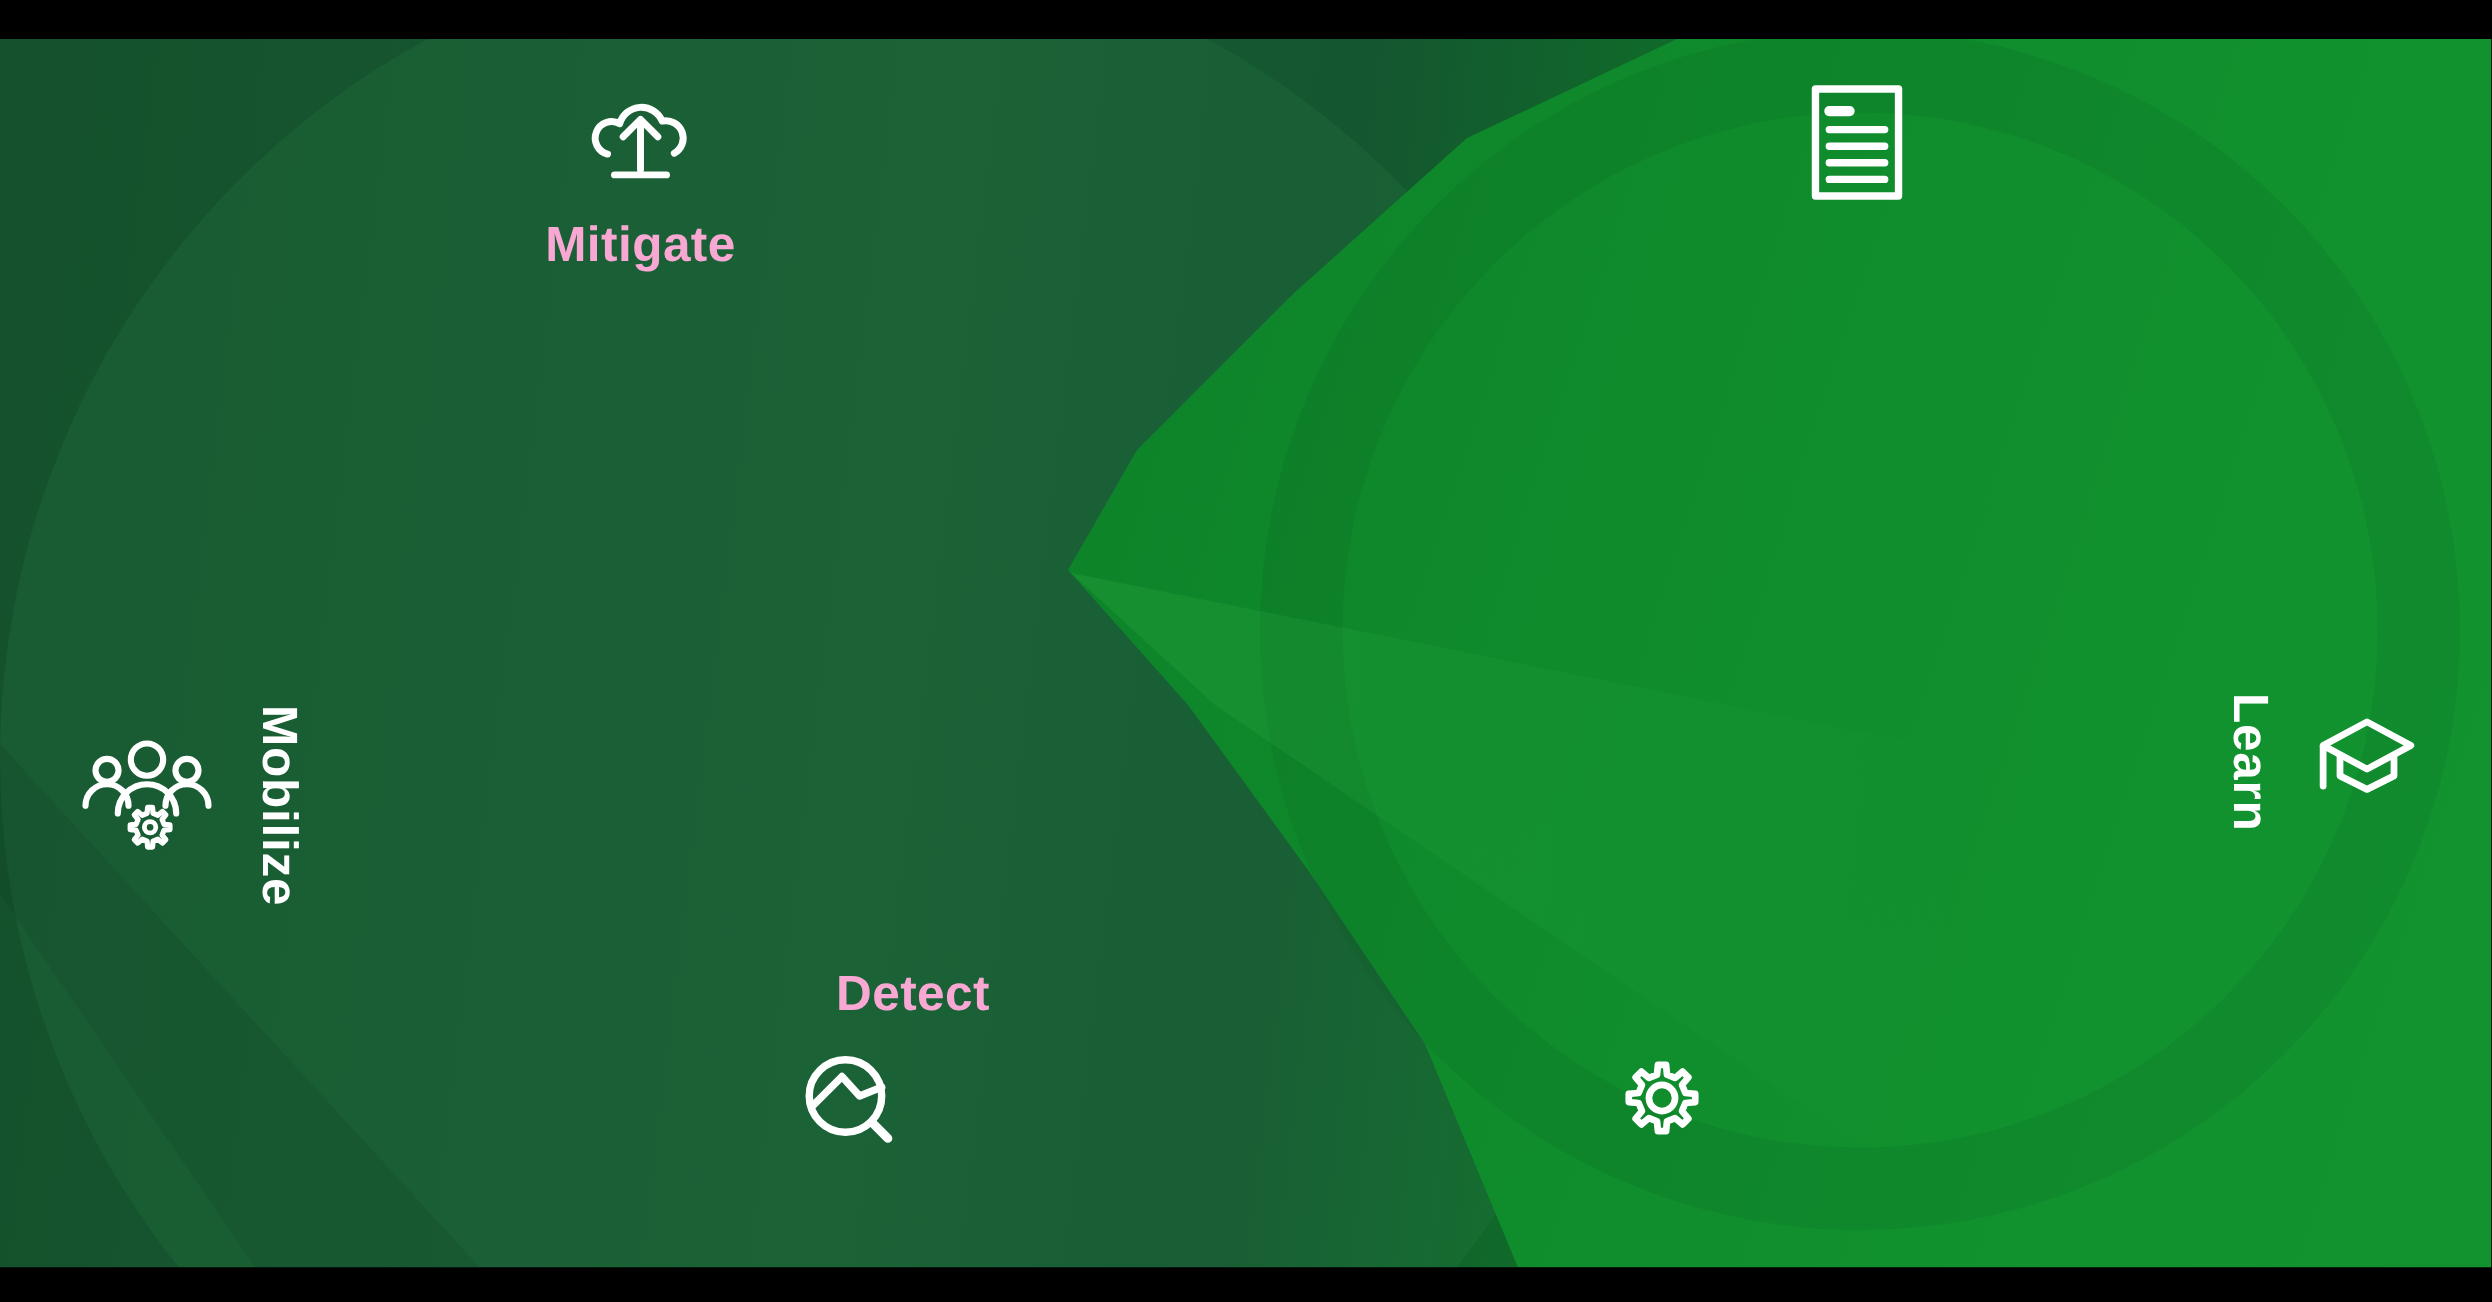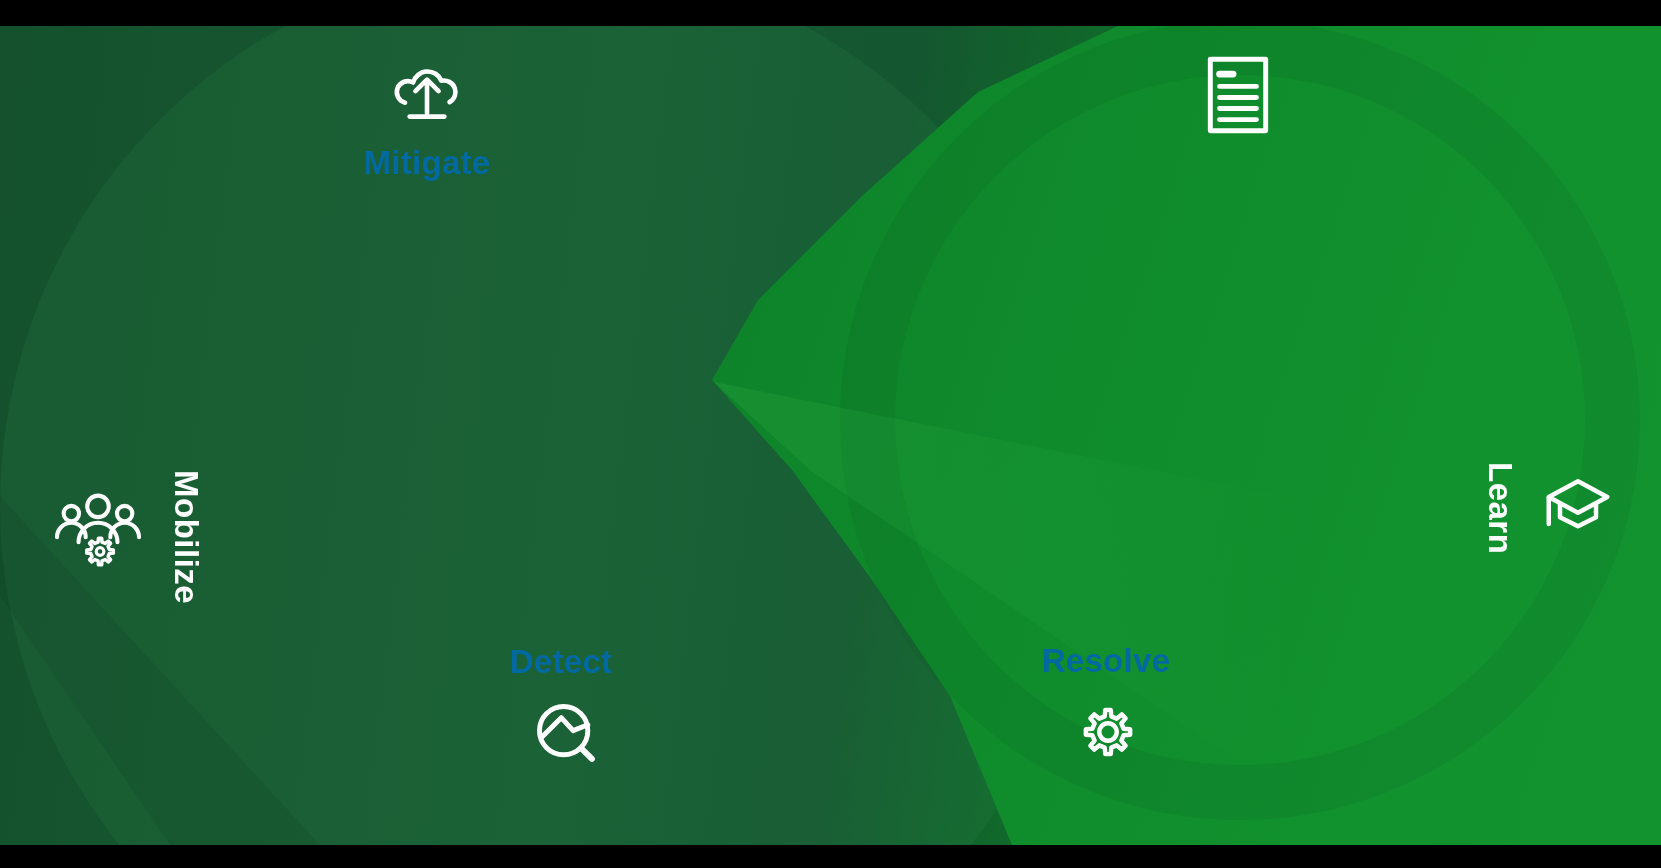--- a/index.html
+++ b/index.html
@@ -48,21 +48,21 @@
     clip-path:polygon(714px 356px,1400px 494px,1280px 764px,810px 444px);
     background:linear-gradient(100deg,
       rgba(60,190,80,0.45) 0%, rgba(60,190,80,0.18) 45%, rgba(60,190,80,0) 78%);
   }
   .bar{position:absolute;left:0;width:1661px;background:#000000;}
   .bar.top{top:0;height:26px;}
   .bar.bottom{top:845px;height:23px;}
 
   
   .label{
-    position:absolute;color:#0369a1;
+    position:absolute;color:#f9a8d4;
     font-size:33px;font-weight:600;letter-spacing:.3px;
     text-align:center;z-index:20;line-height:1.05;
   }
   .label-vert{
     position:absolute;color:#FFFFFF;
     font-size:33px;font-weight:600;letter-spacing:.5px;
     writing-mode:vertical-rl;z-index:20;line-height:1;
     text-align:center;
   }
   .icon{position:absolute;z-index:20;}
@@ -71,21 +71,21 @@
 
   .l-mitigate{left:317px;top:146px;width:220px;}
   .i-mitigate{left:390px;top:54px;width:74px;height:72px;}
 
   .l-document{left:1127px;top:148px;width:220px;}
   .i-document{left:1206px;top:53px;width:64px;height:84px;}
 
   .l-mobilize{left:163px;top:452px;height:170px;width:40px;}
   .i-mobilize{left:52px;top:490px;width:92px;height:82px;}
 
-  .l-detect{left:451px;top:645px;width:220px;}
+  .l-detect{left:440px;top:645px;width:220px;text-align:right;}
   .i-detect{left:533px;top:700px;width:66px;height:66px;}
 
   .l-resolve{left:996px;top:644px;width:220px;}
   .i-resolve{left:1074px;top:697px;width:68px;height:70px;}
 
   .l-learn{left:1479px;top:456px;height:105px;width:38px;}
   .i-learn{left:1542px;top:474px;width:72px;height:64px;}
 </style>
 </head>
 <body>
@@ -138,21 +138,20 @@
 
   <div class="label l-detect">Detect</div>
   <div class="icon i-detect">
     <svg viewBox="0 0 56 56">
       <circle cx="26" cy="26" r="20.5" stroke-width="4.2"></circle>
       <path d="M7,32 L24,15 L34,26 L46.5,21" stroke-width="4.2"></path>
       <path d="M41,41 L50,50" stroke-width="5"></path>
     </svg>
   </div>
 
-  <div class="label l-resolve">Resolve</div>
   <div class="icon i-resolve">
     <svg viewBox="0 0 64 64">
       <path d="M46.67,28.88 L52.84,29.44 L52.84,34.56 L46.67,35.12 L44.58,40.17 L48.55,44.93 L44.93,48.55 L40.17,44.58 L35.12,46.67 L34.56,52.84 L29.44,52.84 L28.88,46.67 L23.83,44.58 L19.07,48.55 L15.45,44.93 L19.42,40.17 L17.33,35.12 L11.16,34.56 L11.16,29.44 L17.33,28.88 L19.42,23.83 L15.45,19.07 L19.07,15.45 L23.83,19.42 L28.88,17.33 L29.44,11.16 L34.56,11.16 L35.12,17.33 L40.17,19.42 L44.93,15.45 L48.55,19.07 L44.58,23.83 Z" stroke-width="4.2"></path>
       <circle cx="32" cy="32" r="8.2" stroke-width="4.2"></circle>
     </svg>
   </div>
 
   <div class="label-vert l-learn">Learn</div>
   <div class="icon i-learn">
     <svg viewBox="0 0 64 56">

